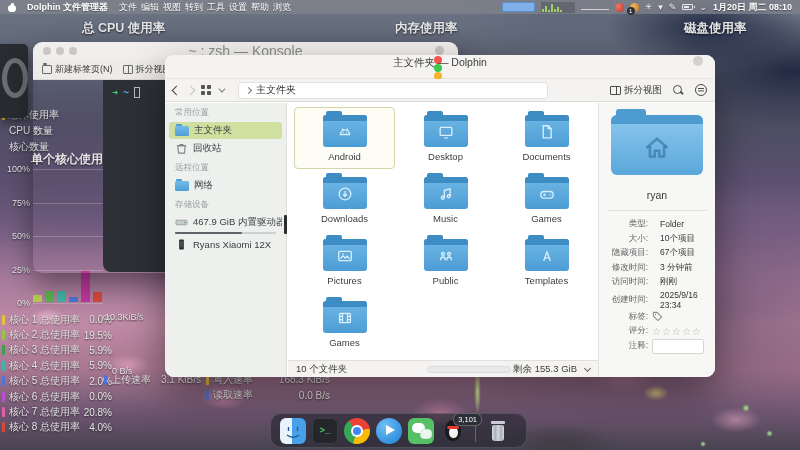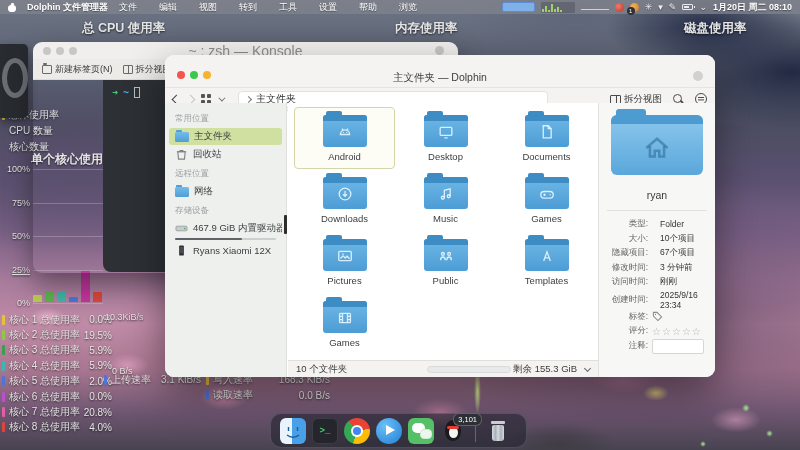--- a/index.html
+++ b/index.html
@@ -72,21 +72,21 @@
   .mini-ic.split::after { content:""; position:absolute; left:4px; top:0; bottom:0; width:1px; background:#6a6a68; }
   .mini-ic.newtab::after { content:""; position:absolute; left:0; right:4px; top:-3px; height:2px; background:#6a6a68; border-radius:1px; }
   .chev { width:5px; height:5px; border-right:1.4px solid #6b6b69; border-bottom:1.4px solid #6b6b69; transform:rotate(45deg) translateY(-2px); flex:none; }
   .kons-body { margin-left:70px; height:192px; background:#2d3136; border-radius:0 0 8px 8px; padding:7px 0 0 9px; font-family:"Liberation Mono", monospace; font-size:10px; }
   .kons-body .arrow { color:#3ed273; font-weight:bold; }
   .kons-body .path { color:#52aee8; font-weight:bold; margin-left:5px; }
   .cursor-block { display:inline-block; width:6px; height:11px; border:1px solid #b9bdc1; margin-left:5px; vertical-align:-2px; }
 
   
   #dolphin { position:absolute; left:165px; top:55px; width:550px; height:322px; background:#fff; border-radius:9px; box-shadow:0 16px 40px rgba(0,0,0,.45); overflow:hidden; }
-  .dol-titlebar { height:24px; background:#f4f3f1; border-bottom:1px solid #e6e4e1; display:flex; align-items:flex-start; padding:16px 12px; position:relative; }
+  .dol-titlebar { height:24px; background:#f4f3f1; border-bottom:1px solid #e6e4e1; display:flex; align-items:center; padding:1px 12px; position:relative;flex-direction:column; }
   .dot.red{background:#f4534e;} .dot.green{background:#3ac94b;} .dot.yellow{background:#f6b32d;}
   .dol-titlebar .title { position:absolute; left:0; right:0; text-align:center; font-size:10.5px; color:#3e3e3e; }
   .dol-titlebar .circle-btn { position:absolute; right:12px; width:10px; height:10px; border-radius:50%; background:#d3d1ce; }
   .dol-toolbar { height:23px; background:#f4f3f1; border-bottom:1px solid #dedcd9; display:flex; align-items:center; padding:0 8px; gap:7px; position:relative; }
   .nav-chev { width:7px; height:7px; border-left:1.8px solid #454545; border-bottom:1.8px solid #454545; transform:rotate(45deg); }
   .nav-chev.fwd { transform:rotate(-135deg); border-color:#c6c4c1; }
   .grid-ic { width:10px; height:10px; display:grid; grid-template-columns:4px 4px; grid-template-rows:4px 4px; gap:2px; }
   .grid-ic span { background:#555; border-radius:1px; }
   .breadcrumb { margin-left:8px; width:310px; height:17px; background:#fff; border:1px solid #e3e1de; border-radius:4px; display:flex; align-items:center; padding:0 7px; gap:5px; font-size:10px; color:#333; }
   .bc-chev { width:5px; height:5px; border-right:1.4px solid #777; border-top:1.4px solid #777; transform:rotate(45deg); }
@@ -95,21 +95,21 @@
   .split-ic::after { content:""; position:absolute; left:4.5px; top:0; bottom:0; width:1px; background:#4a4a48; }
   .split-lab { font-size:9.5px; color:#3a3a3a; margin-left:3px; }
   .search-ic { width:11px; height:11px; position:relative; }
   .search-ic::before { content:""; position:absolute; left:0; top:0; width:7px; height:7px; border:1.4px solid #4a4a48; border-radius:50%; }
   .search-ic::after { content:""; position:absolute; left:7px; top:7px; width:4px; height:1.5px; background:#4a4a48; transform:rotate(45deg); border-radius:1px; }
   .menu-ic { width:12px; height:12px; border:1.2px solid #4a4a48; border-radius:50%; position:relative; }
   .menu-ic::before { content:""; position:absolute; left:2px; right:2px; top:3.2px; height:1.1px; background:#4a4a48; box-shadow:0 2.4px 0 #4a4a48; }
 
   .dol-body { position:absolute; top:48px; bottom:0; left:0; right:0; }
   
-  .sidebar { position:absolute; left:0; top:0; bottom:0; width:122px; background:#eef0ee; border-right:1px solid #e0dfdc; padding-top:6px; }
+  .sidebar { position:absolute; left:0; top:0; bottom:0; width:122px; background:#eef0ee; border-right:1px solid #e0dfdc; padding-top:0; }
   .side-section { font-size:8.5px; color:#9aa0a2; padding:4px 10px 2px; }
   .side-item { display:flex; align-items:center; gap:5px; height:17px; padding:0 6px; margin:1px 4px; border-radius:3px; font-size:9.5px; color:#3c4043; white-space:nowrap; overflow:hidden; }
   .side-item.selected { background:#cfe0a0; }
   .mini-folder { width:14px; height:10px; background:linear-gradient(#74bce8,#4e9ed7); border-radius:1.5px; position:relative; flex:none; }
   .mini-folder::before { content:""; position:absolute; left:1px; top:-2px; width:6px; height:2px; background:#4e9ed7; border-radius:1px 1px 0 0; }
   .side-svg { width:13px; height:13px; flex:none; }
   .usage-track { height:2px; background:#cccfd0; margin:0 10px 2px 10px; border-radius:1px; }
   .usage-fill { height:2px; background:#5f6469; border-radius:1px; }
   .resize-handle { position:absolute; left:119px; top:112px; width:3px; height:19px; background:#2d2d2d; border-radius:1px; }
 
@@ -224,21 +224,21 @@
         </div>
       </div>
     <div id="cpu-chart-title" class="w-text">单个核心使用率</div>
     <div id="cpu-axis">
         <div class="axis-label w-text" style="left: 4px; top: 164px;">100%</div>
         <div class="gridline" style="top: 169px;"></div>
         <div class="axis-label w-text" style="left: 4px; top: 197.5px;">75%</div>
         <div class="gridline" style="top: 202.5px;"></div>
         <div class="axis-label w-text" style="left: 4px; top: 231px;">50%</div>
         <div class="gridline" style="top: 236px;"></div>
-        <div class="axis-label w-text" style="left: 4px; top: 264.5px; text-decoration: underline;">25%</div>
+        <div class="axis-label w-text" style="left: 4px; top: 264.5px;">25%</div>
         <div class="gridline" style="top: 269.5px;"></div>
         <div class="axis-label w-text" style="left: 4px; top: 298px;">0%</div>
         <div class="gridline" style="top: 303px;"></div>
       </div>
     <div id="core-bars">
         <div class="bar" style="height: 7px; background: rgb(183, 207, 78);"></div>
         <div class="bar" style="height: 11px; background: rgb(89, 181, 78);"></div>
         <div class="bar" style="height: 11px; background: rgb(63, 182, 168);"></div>
         <div class="bar" style="height: 5px; background: rgb(79, 116, 216);"></div>
         <div class="bar" style="height: 31px; background: rgb(195, 54, 158);"></div>
@@ -566,21 +566,21 @@
         <span class="free-text">剩余 155.3 GiB</span>
         <span class="sb-chev"></span>
       </div>
     </div>
   </div>
 
   <div id="menubar">
     <div class="left">
       <span class="apple"></span>
       <span class="mb-text mb-app">Dolphin 文件管理器</span>
-      <span id="menu-items" style="display:flex;gap:22px;">
+      <span id="menu-items" style="display:flex;gap:4px;">
           <span class="mb-text">文件</span>
           <span class="mb-text">编辑</span>
           <span class="mb-text">视图</span>
           <span class="mb-text">转到</span>
           <span class="mb-text">工具</span>
           <span class="mb-text">设置</span>
           <span class="mb-text">帮助</span>
           <span class="mb-text">浏览</span>
         </span>
     </div>

